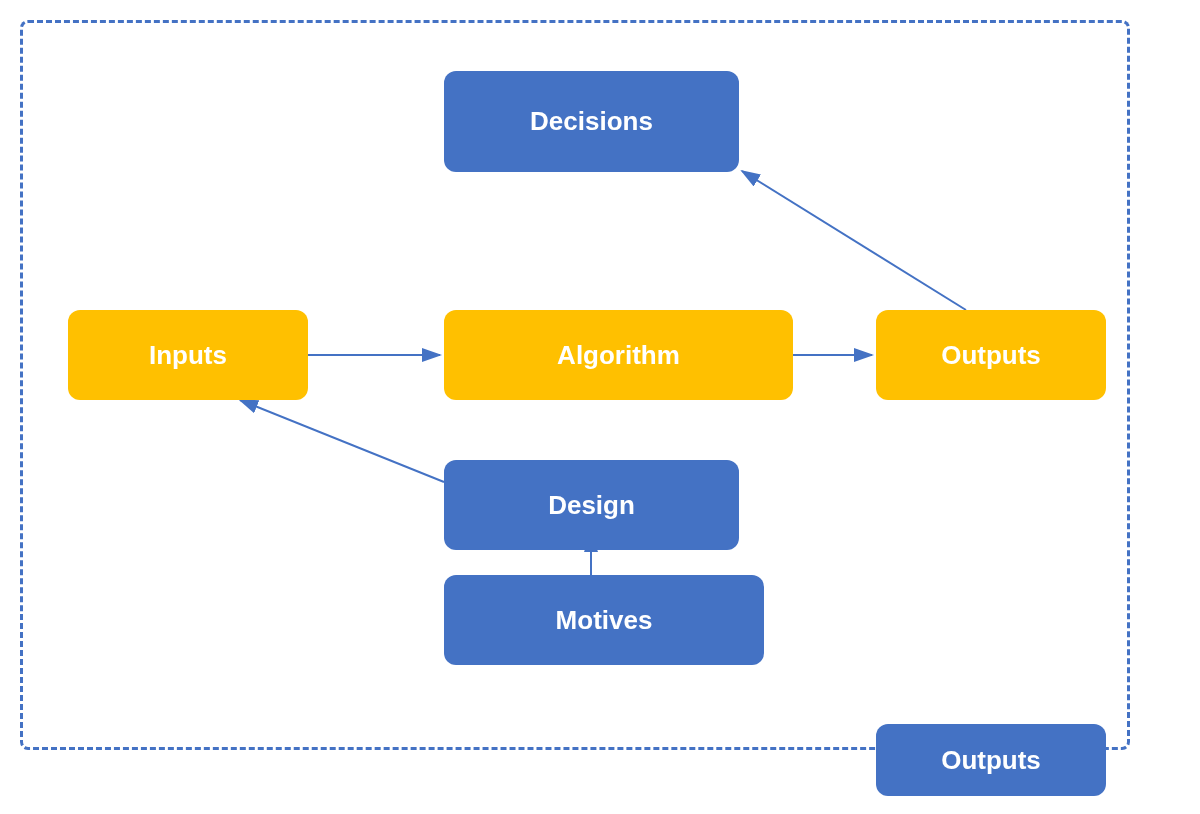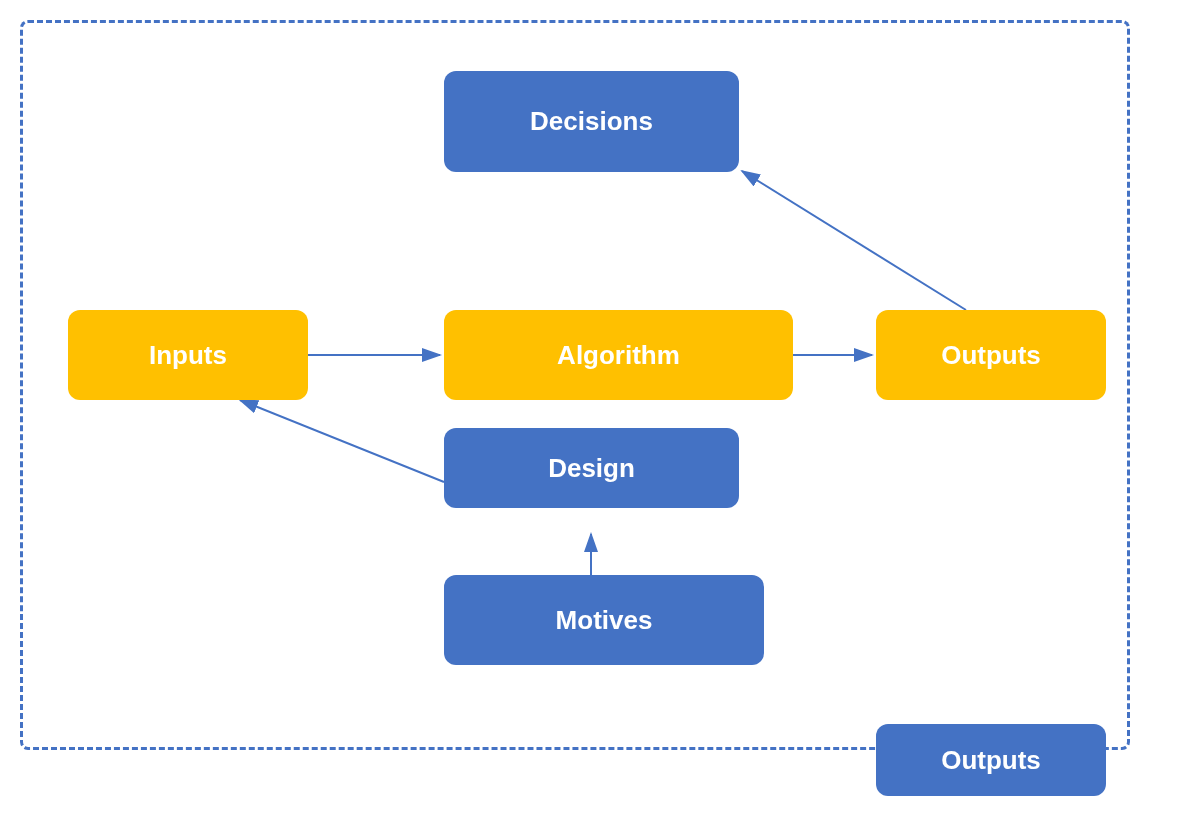--- a/index.html
+++ b/index.html
@@ -88,23 +88,23 @@
 
     #node-decisions {
       left: 444px;
       top: 71px;
       width: 295px;
       height: 101px;
     }
 
     #node-design {
       left: 444px;
-      top: 428px;
+      top: 460px;
       width: 295px;
-      height: 80px;
+      height: 90px;
     }
 
     #node-motives {
       left: 444px;
       top: 575px;
       width: 320px;
       height: 90px;
     }
 
     #node-process {

